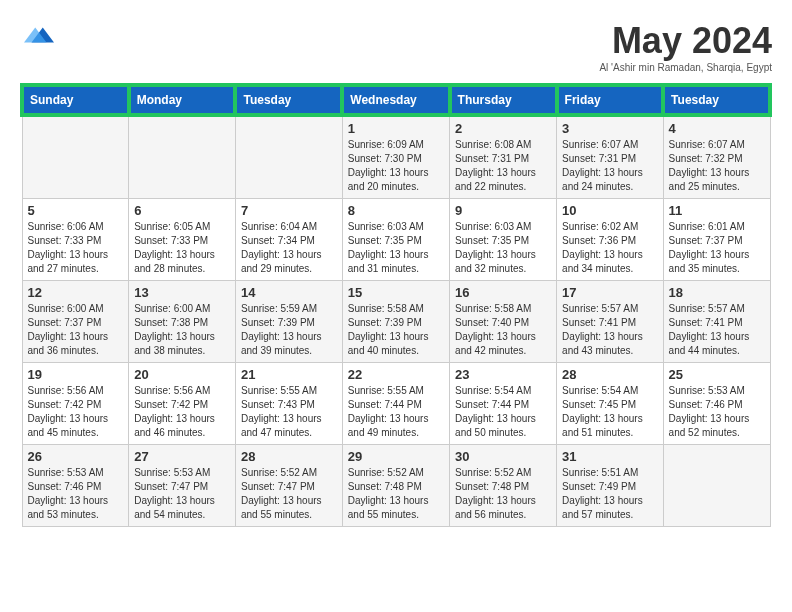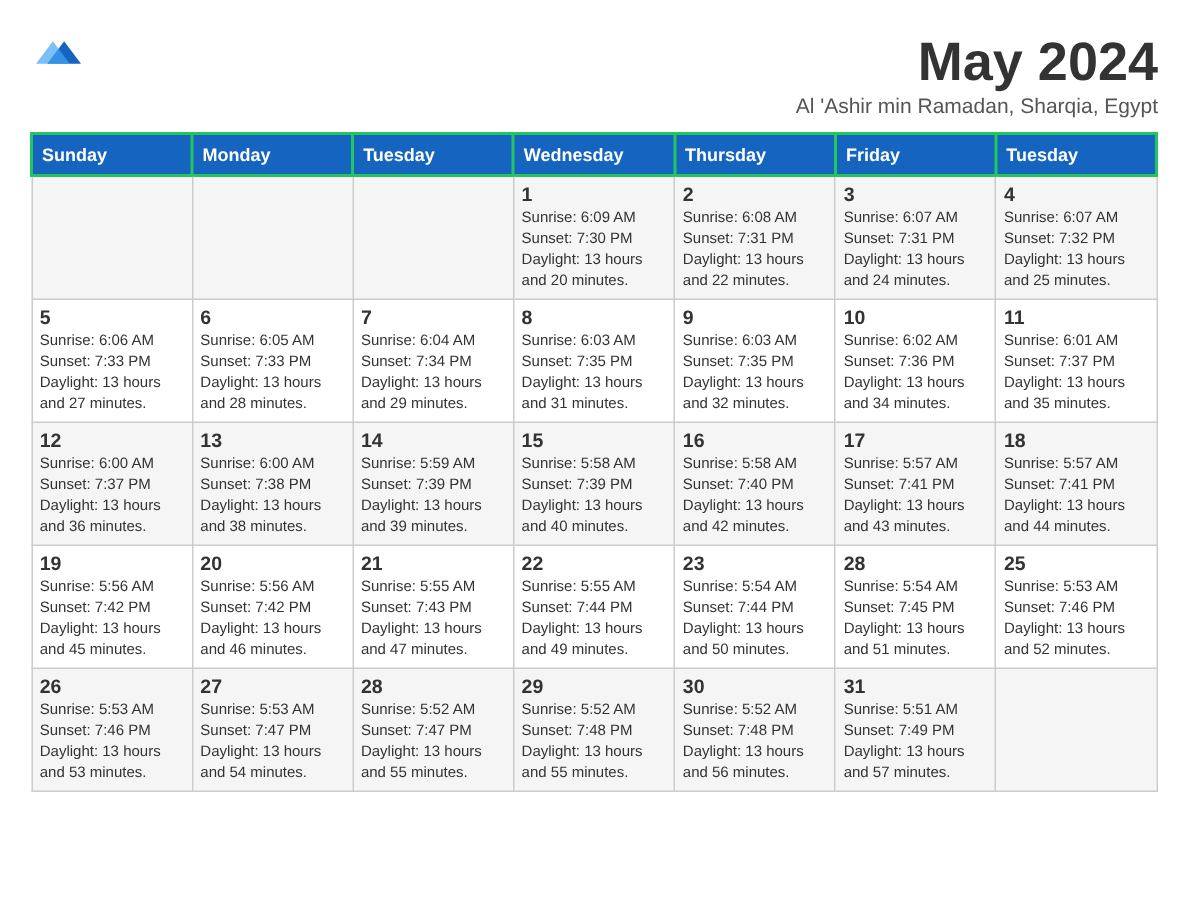--- a/index.html
+++ b/index.html
@@ -34,36 +34,36 @@
     }
     .title-block {
       text-align: right;
     }
     .month-title {
       font-size: 36px;
       font-weight: bold;
       color: #333;
     }
     .location-title {
-      font-size: 14px;
+      font-size: 10px;
       color: #555;
     }
     table {
       width: 100%;
       border-collapse: collapse;
       font-size: 10px;
     }
     thead tr th {
       background-color: #1565c0;
       color: #fff;
       text-align: left;
       padding: 6px 6px;
       font-size: 12px;
       font-weight: bold;
-      border: 2px solid #22c55e;
+      border: 4px solid #22c55e;
     }
     tbody tr td {
       border: 1px solid #ccc;
       vertical-align: top;
       padding: 4px 5px;
       width: 108px;
       min-height: 80px;
     }
     tbody tr:nth-child(odd) td {
       background-color: #f5f5f5;

